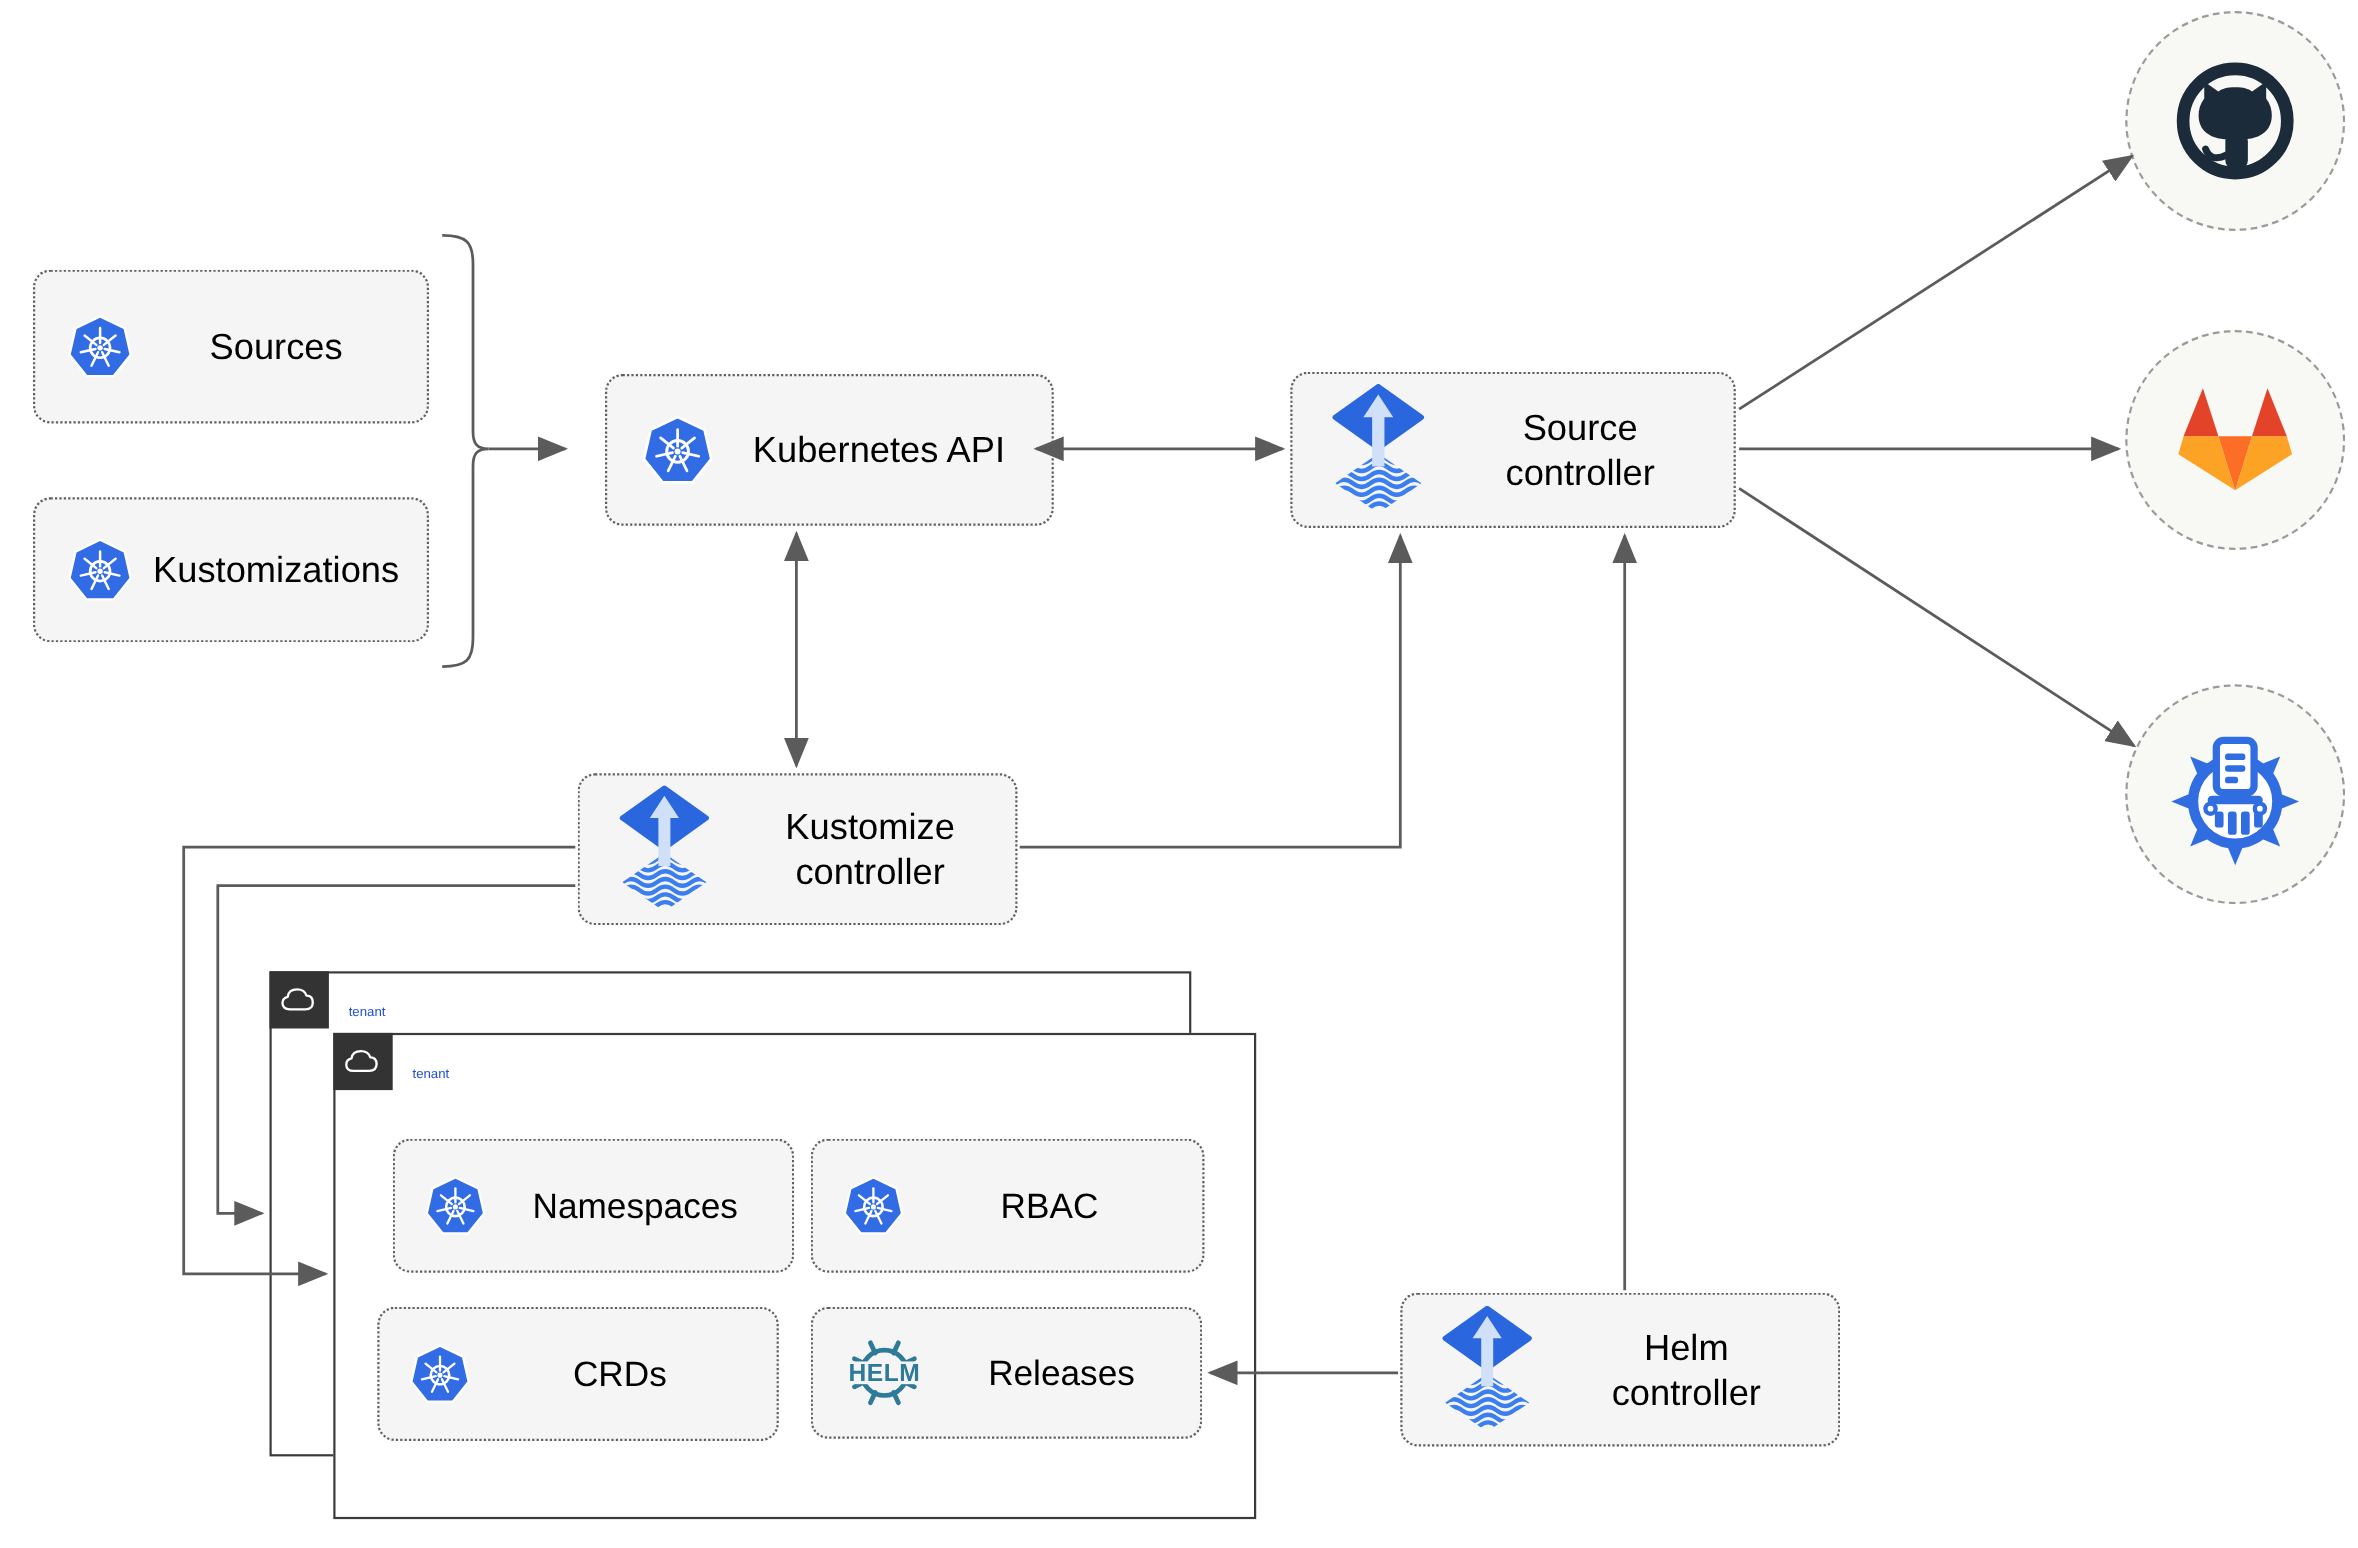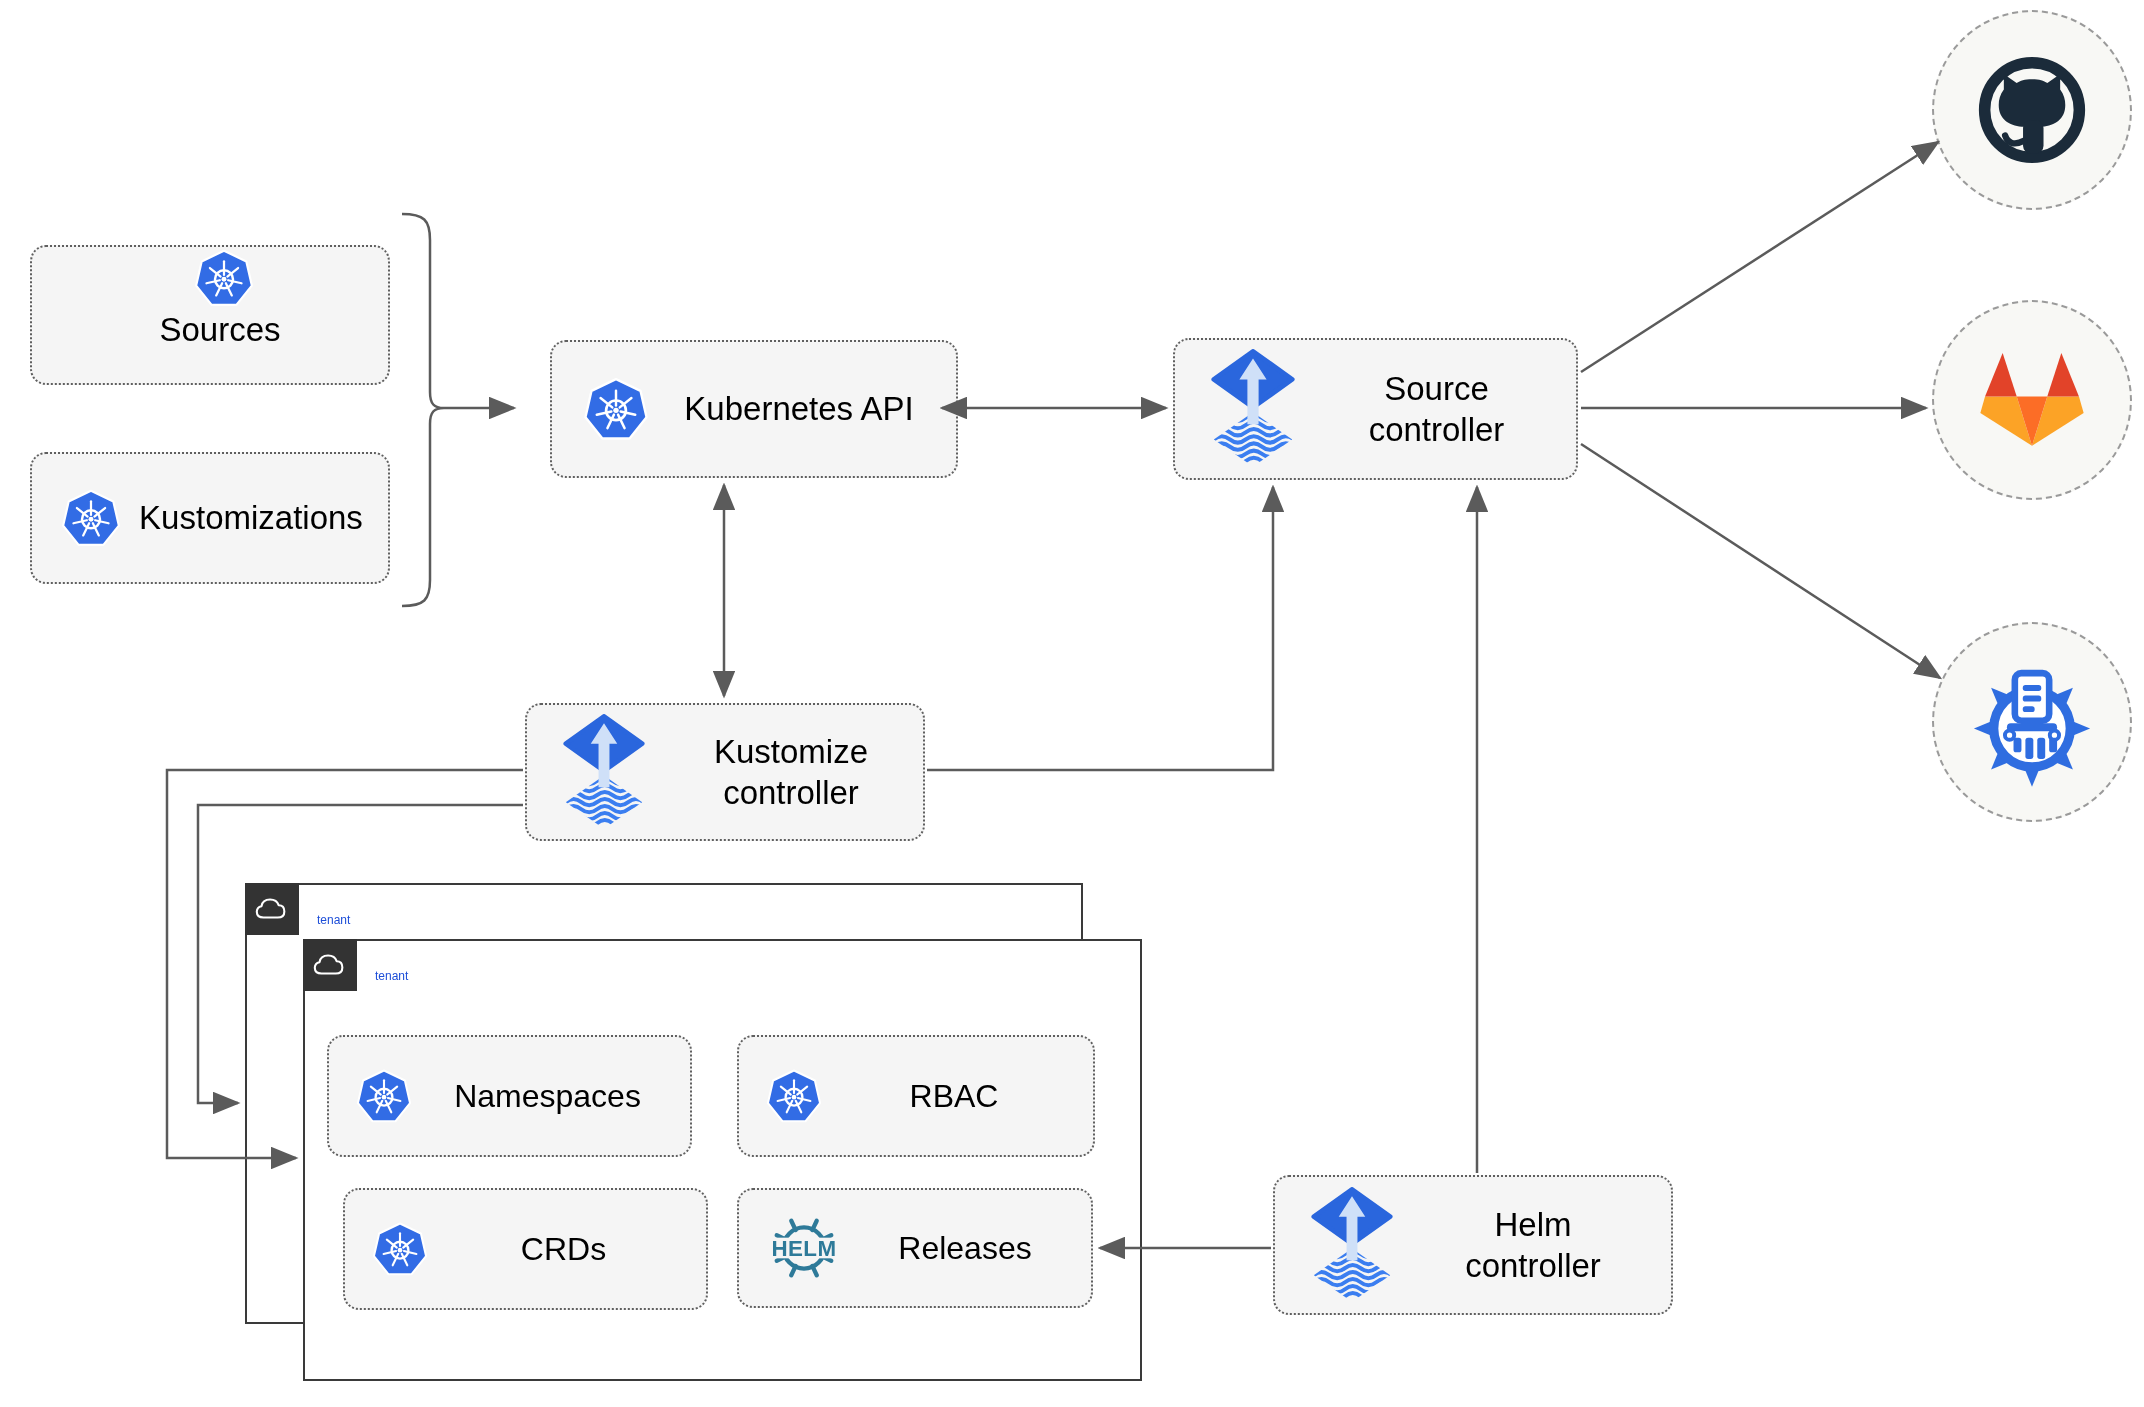--- a/index.html
+++ b/index.html
@@ -74,21 +74,21 @@
   </div>
   <div class="tenant-lbl" style="left:317px;top:897px;z-index:2;">tenant</div>
 
   <div class="tenant-tab" style="left:303px;top:939px;z-index:3;">
     <svg class="icon" width="38" height="28" viewBox="0 0 40 28">
         <use href="#ic-cloud"></use>
       </svg>
   </div>
   <div class="tenant-lbl" style="left:375px;top:953px;z-index:3;">tenant</div>
 
-  <div class="node" style="left:30px;top:245px;width:360px;height:140px;padding-left:28px;flex-direction:column;">
+  <div class="node" style="left:30px;top:245px;width:360px;height:140px;padding-left:28px;">
     <svg class="icon" width="62" height="62" viewBox="0 0 100 100">
         <use href="#ic-k8s"></use>
       </svg>
     <div class="lbl">Sources</div>
   </div>
 
   <div class="node" style="left:30px;top:452px;width:360px;height:132px;padding-left:28px;">
     <svg class="icon" width="62" height="62" viewBox="0 0 100 100">
         <use href="#ic-k8s"></use>
       </svg>
@@ -116,21 +116,21 @@
     <div class="lbl narrow">Kustomize controller</div>
   </div>
 
   <div class="node" style="left:1273px;top:1175px;width:400px;height:140px;padding-left:34px;">
     <svg class="icon" width="86" height="117" viewBox="0 0 110 150">
         <use href="#ic-flux"></use>
       </svg>
     <div class="lbl narrow">Helm controller</div>
   </div>
 
-  <div class="node inner" style="left:327px;top:1035px;width:365px;height:122px;padding-left:26px;">
+  <div class="node inner" style="left:357px;top:1035px;width:365px;height:122px;padding-left:26px;">
     <svg class="icon" width="58" height="58" viewBox="0 0 100 100">
         <use href="#ic-k8s"></use>
       </svg>
     <div class="lbl">Namespaces</div>
   </div>
 
   <div class="node inner" style="left:737px;top:1035px;width:358px;height:122px;padding-left:26px;">
     <svg class="icon" width="58" height="58" viewBox="0 0 100 100">
         <use href="#ic-k8s"></use>
       </svg>

